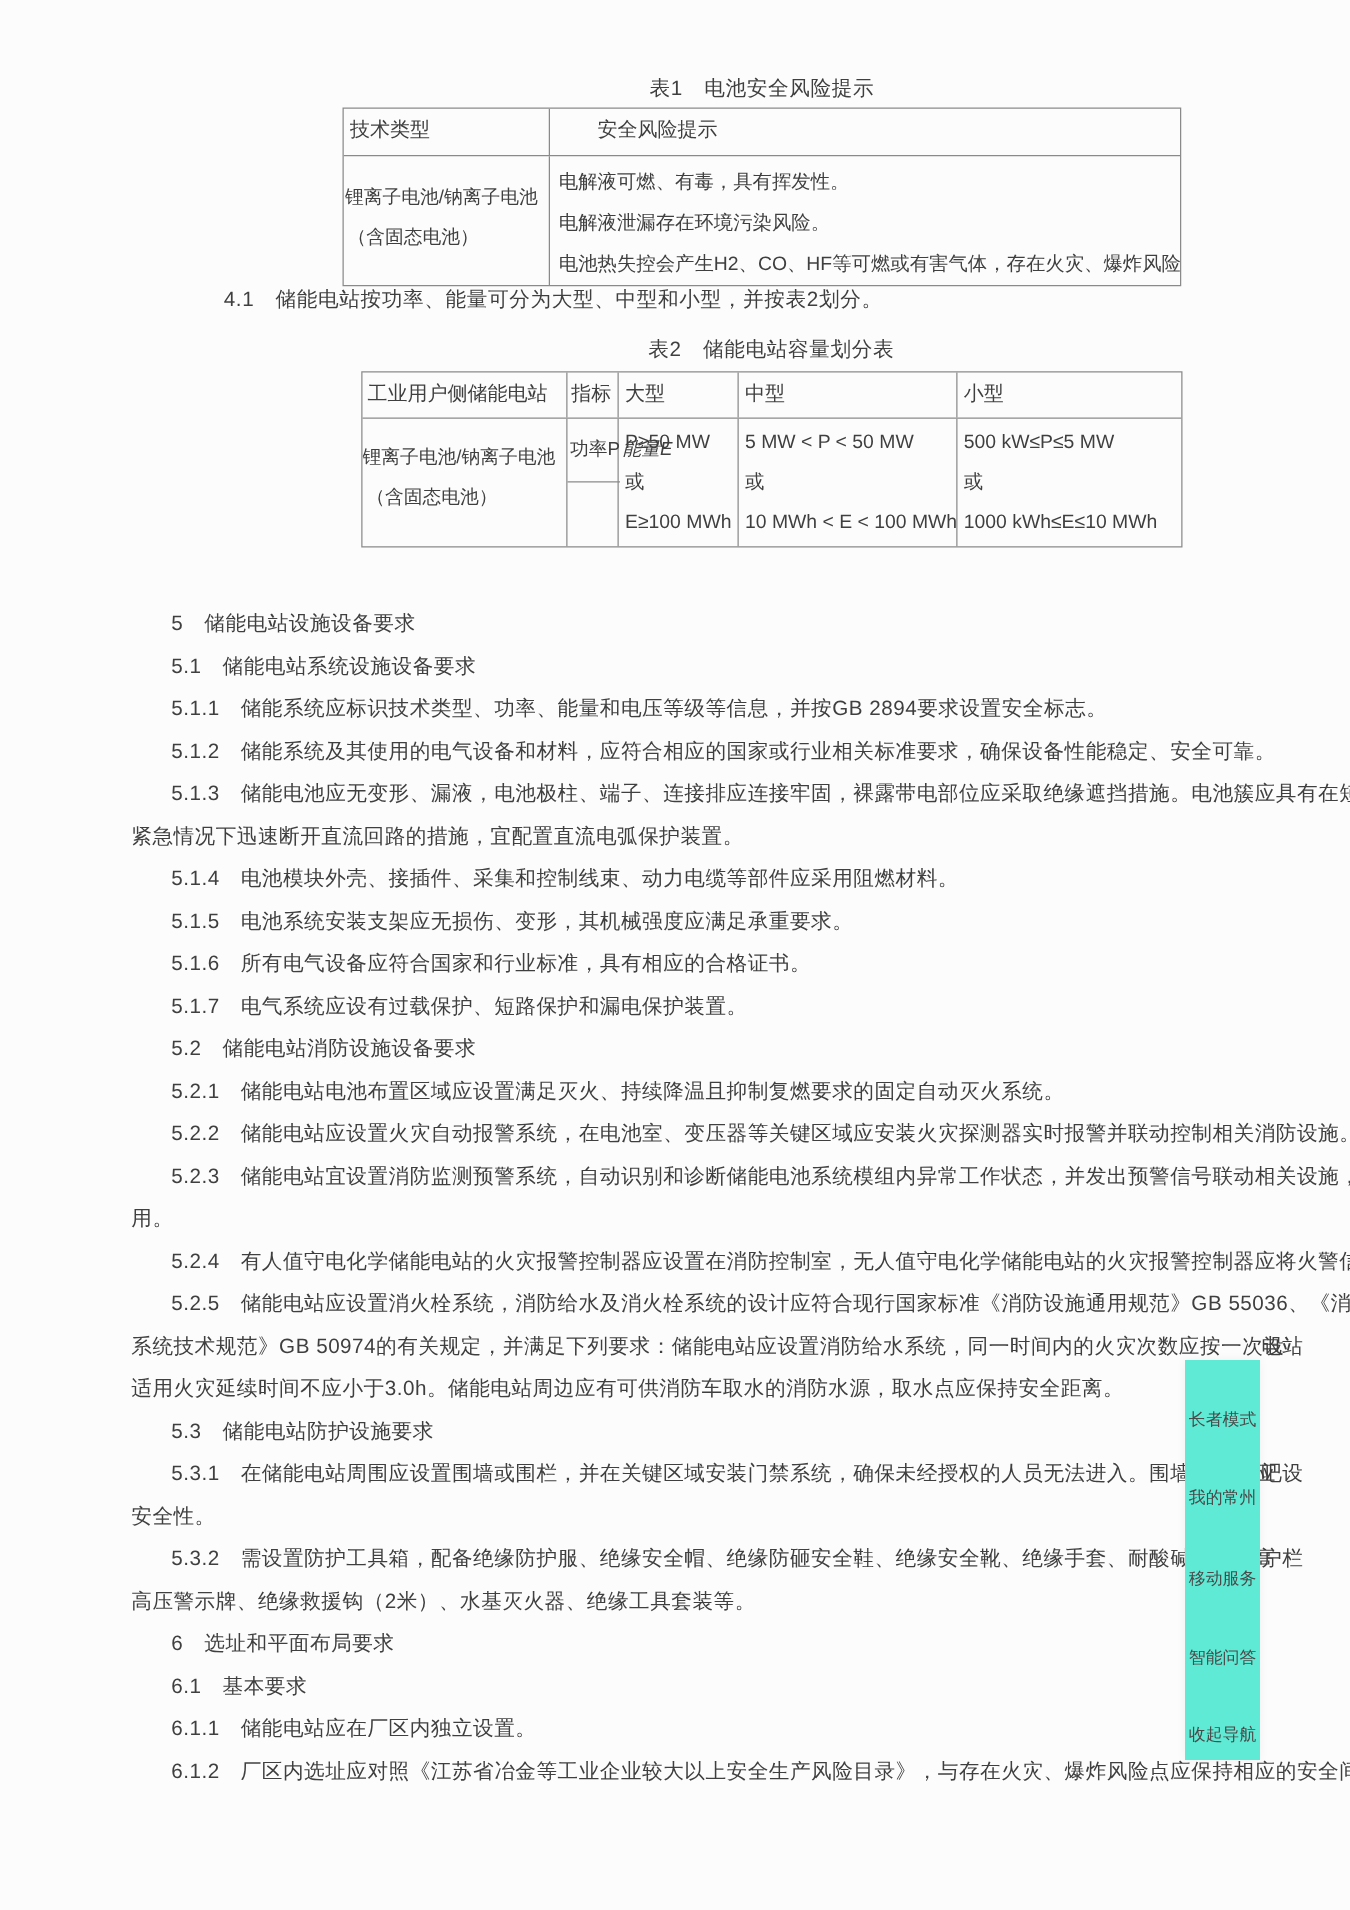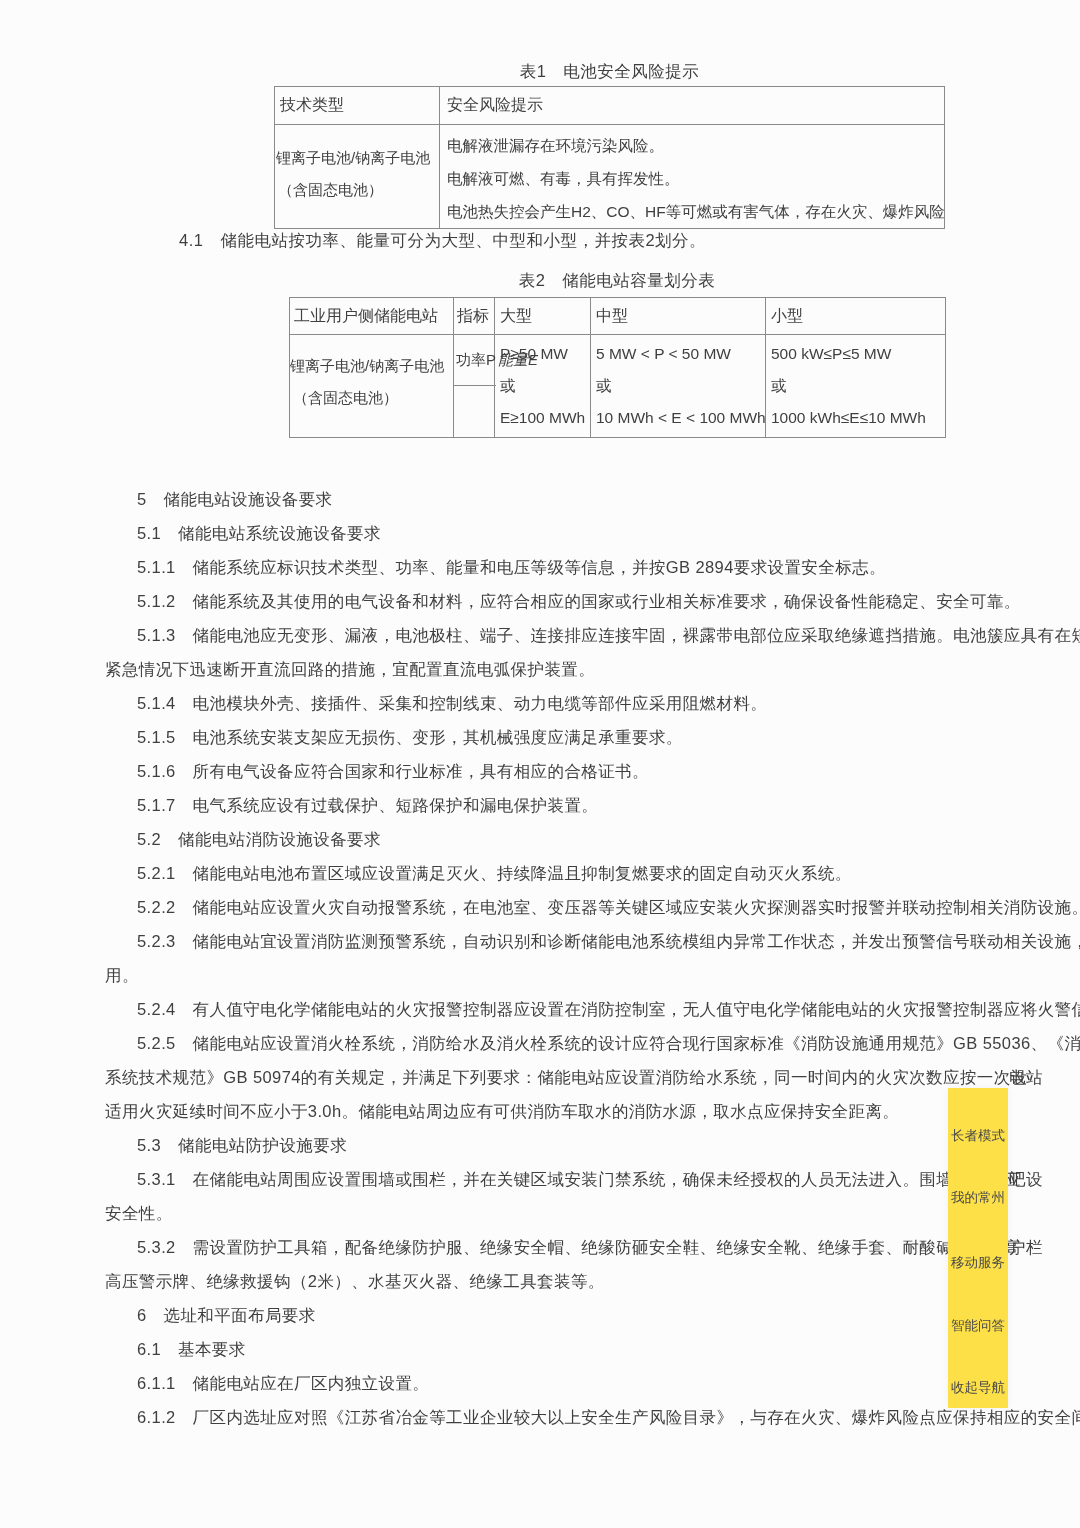--- a/index.html
+++ b/index.html
@@ -18,21 +18,21 @@
   }
   #t1-title{left:274px;top:54px;width:671px;}
   #t2-title{left:289px;top:263px;width:656px;}
   #para41{
     position:absolute;left:137px;top:223px;height:34px;line-height:34px;
     font-size:16.5px;letter-spacing:0.5px;white-space:nowrap;margin-left:42px;
   }
   
   .tbl{position:absolute;border:1px solid #8a8a8a;background:transparent;font-size:16px;}
   #table1{left:274px;top:86px;width:669px;}
-  #table1 .hdr{display:flex;height:37px;border-bottom:1px solid #8a8a8a;}
+  #table1 .hdr{display:flex;height:37px;border-bottom:1px solid #8a8a8a;gap:31px;}
   #table1 .hdr .c1{width:165px;border-right:1px solid #8a8a8a;line-height:36px;padding-left:5px;box-sizing:border-box;}
   #table1 .hdr .c2{flex:1;line-height:36px;padding-left:7px;}
   #table1 .bdy{display:flex;height:103px;}
   #table1 .bdy .c1{width:165px;border-right:1px solid #8a8a8a;box-sizing:border-box;padding-top:17px;line-height:32px;white-space:nowrap;overflow:hidden;font-size:15px;}
   #table1 .bdy .c1 .l1{padding-left:1px;}
   #table1 .bdy .c1 .l2{padding-left:3px;}
   #table1 .bdy .c2{flex:1;padding:4px 0 0 7px;line-height:33px;white-space:nowrap;overflow:hidden;font-size:15.5px;}
   
   #table2{left:289px;top:297px;width:655px;}
   #table2 .hdr{display:flex;height:36px;border-bottom:1px solid #8a8a8a;}
@@ -60,21 +60,21 @@
     white-space:nowrap;
   }
   #doc-lines .line.ind{padding-left:137px;}
   #doc-lines .frag{
     position:absolute;left:1009px;top:0;width:37px;height:34px;
     overflow:hidden;white-space:nowrap;z-index:4;
   }
   
   #side-nav{
     position:absolute;left:948px;top:1088px;width:60px;height:320px;
-    background:#fde047;z-index:3;
+    background:#5eead4;z-index:3;
     box-shadow:0 0 8px rgba(0,0,0,0.05);
   }
   #side-nav .nav-item{
     position:absolute;left:0;width:60px;height:18px;line-height:18px;
     text-align:center;font-size:13.5px;color:#4a4a4a;cursor:pointer;
     white-space:nowrap;
   }
   .p1{top:39px;} .p2{top:101px;} .p3{top:166px;} .p4{top:229px;} .p5{top:291px;}
 </style>
 </head>
@@ -88,22 +88,22 @@
     <div class="hdr">
       <div class="c1">技术类型</div>
       <div class="c2">安全风险提示</div>
     </div>
     <div class="bdy">
       <div class="c1">
         <div class="l1">锂离子电池/钠离子电池</div>
         <div class="l2">（含固态电池）</div>
       </div>
       <div class="c2">
+        <div>电解液可燃、有毒，具有挥发性。</div>
         <div>电解液泄漏存在环境污染风险。</div>
-        <div>电解液可燃、有毒，具有挥发性。</div>
         <div>电池热失控会产生H2、CO、HF等可燃或有害气体，存在火灾、爆炸风险。</div>
       </div>
     </div>
   </div>
 
   <div id="para41">4.1　储能电站按功率、能量可分为大型、中型和小型，并按表2划分。</div>
 
   <div class="tbl-title" id="t2-title">表2　储能电站容量划分表</div>
 
   <div class="tbl" id="table2">

